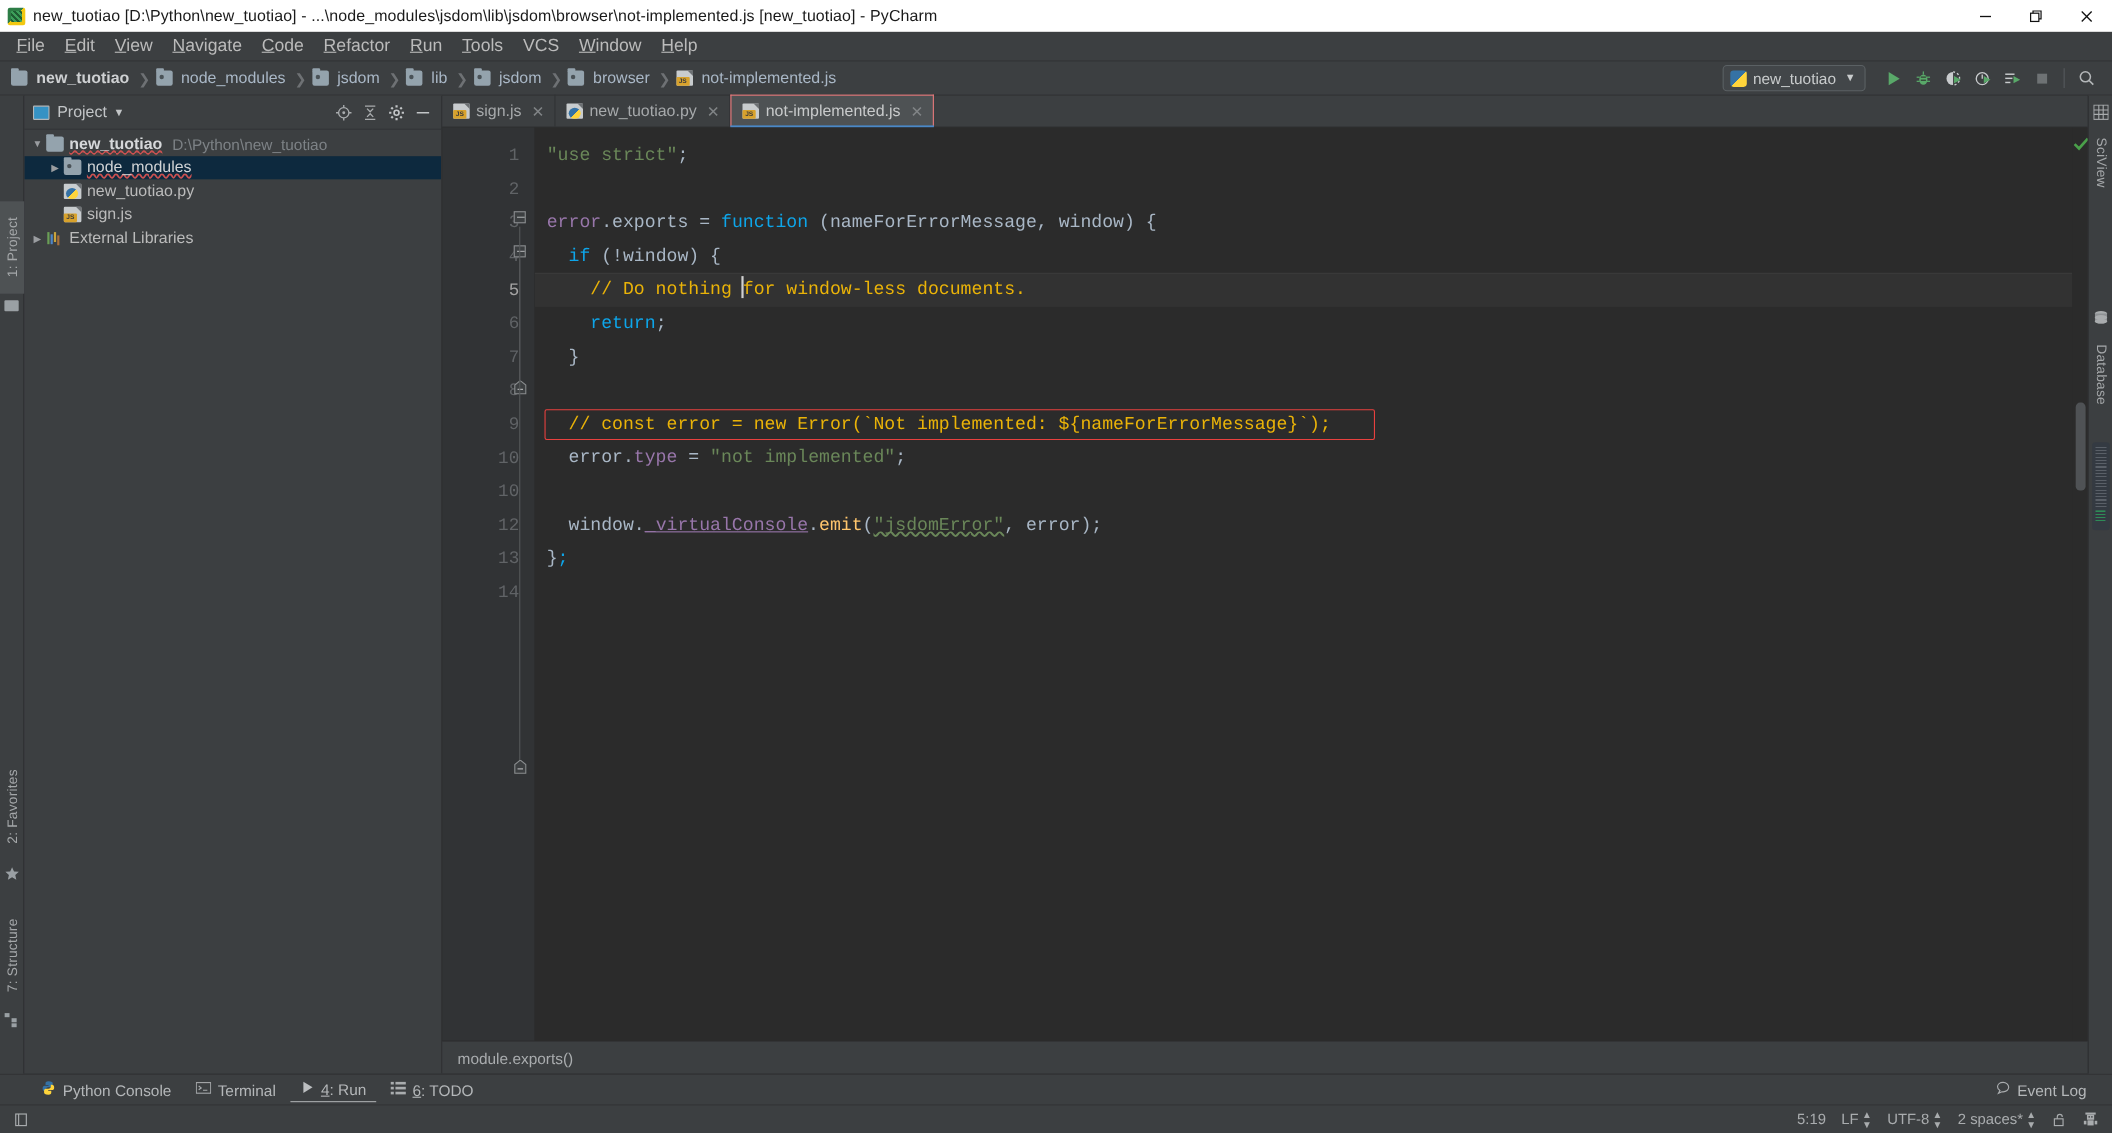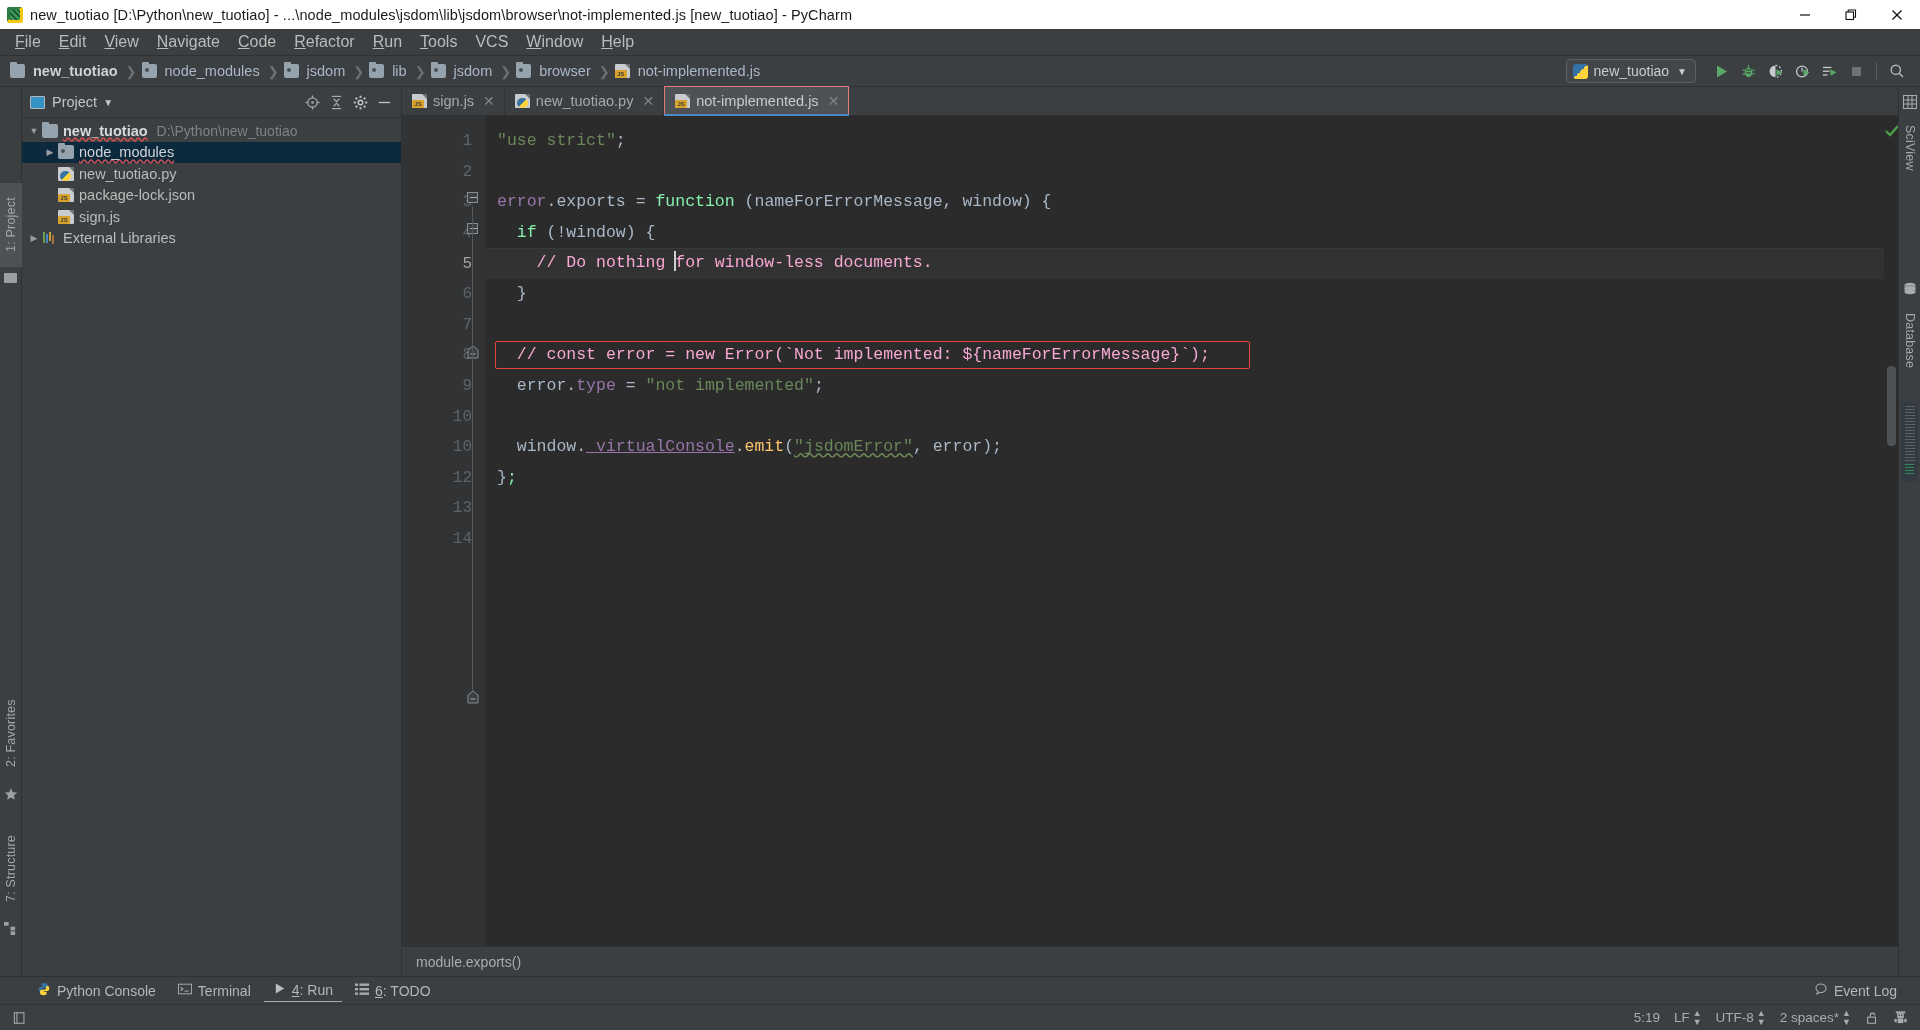--- a/index.html
+++ b/index.html
@@ -158,23 +158,23 @@
   .cline { height:30.6px; line-height:30.6px; white-space:pre; padding-left:11px; position:relative;}
   .cline.cur { background:#323232; }
   .cline.cur::before{content:"";position:absolute;left:0;right:0;top:0;height:1px;background:#3a3a3a;}
   .errbox {
     position:absolute; left:9px; top:1px; height:28px; border:1px solid #e8413f; border-radius:2px; pointer-events:none;
   }
   .caret-bar { display:inline-block; width:2px; height:20px; background:#d0d0d0; vertical-align:-4px; margin:0 -1px;}
 
   
   .s-str  { color:#6a8759; }
-  .s-kw   { color:#86efac;text-align:center; }
+  .s-kw   { color:#0ea5e9;text-align:center; }
   .s-def  { color:#a9b7c6; }
-  .s-com  { color:#f9a8d4;text-align:right; }
+  .s-com  { color:#eab308;text-align:right; }
   .s-fld  { color:#9876aa; }
   .s-fn   { color:#ffc66d; }
   .s-under{ text-decoration: underline; text-decoration-color:#9876aa;}
   .s-wavy { text-decoration: underline wavy #6a8759; text-decoration-skip-ink:none;}
 
   
   .marker-bar { width:14px; flex:0 0 14px; background:#2b2b2b; position:relative;}
   .ok-mark { position:absolute; top:8px; left:1px; color:#4aa04a; font-size:13px; }
   .scroll-thumb { position:absolute; right:2px; width:9px; background:#4f5255; border-radius:4px;}
 
@@ -433,25 +433,20 @@
           <span class="tree-ic ic-folder ic-folder-dot"></span>
           <span class="tlabel squiggle" style="color:#d0d3d5;">node_modules</span>
         </div>
         <div class="trow">
           <span class="twist" style="margin-left:16px;"></span>
           <span class="tree-ic ic-py"></span>
           <span class="tlabel">new_tuotiao.py</span>
         </div>
         <div class="trow">
           <span class="twist" style="margin-left:16px;"></span>
-          <span class="tree-ic ic-js" style="--x:1"></span>
-          <span class="tlabel">package-lock.json</span>
-        </div>
-        <div class="trow">
-          <span class="twist" style="margin-left:16px;"></span>
           <span class="tree-ic ic-js"></span>
           <span class="tlabel">sign.js</span>
         </div>
         <div class="trow">
           <span class="twist">▶</span>
           <span class="tree-ic ic-lib"></span>
           <span class="tlabel">External Libraries</span>
         </div>
       </div>
     </div>
@@ -517,20 +512,21 @@
             </div>
           </div>
         </div>
 
         <div class="code">
           <div class="cline"><span class="s-str">"use strict"</span><span class="s-def">;</span></div>
           <div class="cline"></div>
           <div class="cline"><span class="s-fld">error</span><span class="s-def">.</span><span class="s-def">exports</span><span class="s-def"> = </span><span class="s-kw">function</span><span class="s-def"> (nameForErrorMessage, window) {</span></div>
           <div class="cline"><span class="s-def">  </span><span class="s-kw">if</span><span class="s-def"> (!window) {</span></div>
           <div class="cline cur"><span class="s-com">    // Do nothing </span><span class="caret-bar"></span><span class="s-com">for window-less documents.</span></div>
+          <div class="cline"><span class="s-def">    </span><span class="s-kw">return</span><span class="s-def">;</span></div>
           <div class="cline"><span class="s-def">  }</span></div>
           <div class="cline"></div>
           <div class="cline"><span class="s-com">  // const error = new Error(`Not implemented: ${nameForErrorMessage}`);</span>
             <div class="errbox" style="width:755px;"></div>
           </div>
           <div class="cline"><span class="s-def">  error.</span><span class="s-fld">type</span><span class="s-def"> = </span><span class="s-str">"not implemented"</span><span class="s-def">;</span></div>
           <div class="cline"></div>
           <div class="cline"><span class="s-def">  window.</span><span class="s-fld s-under">_virtualConsole</span><span class="s-def">.</span><span class="s-fn">emit</span><span class="s-def">(</span><span class="s-str s-wavy">"jsdomError"</span><span class="s-def">, error);</span></div>
           <div class="cline"><span class="s-def">}</span><span class="s-kw">;</span></div>
           <div class="cline"></div>

